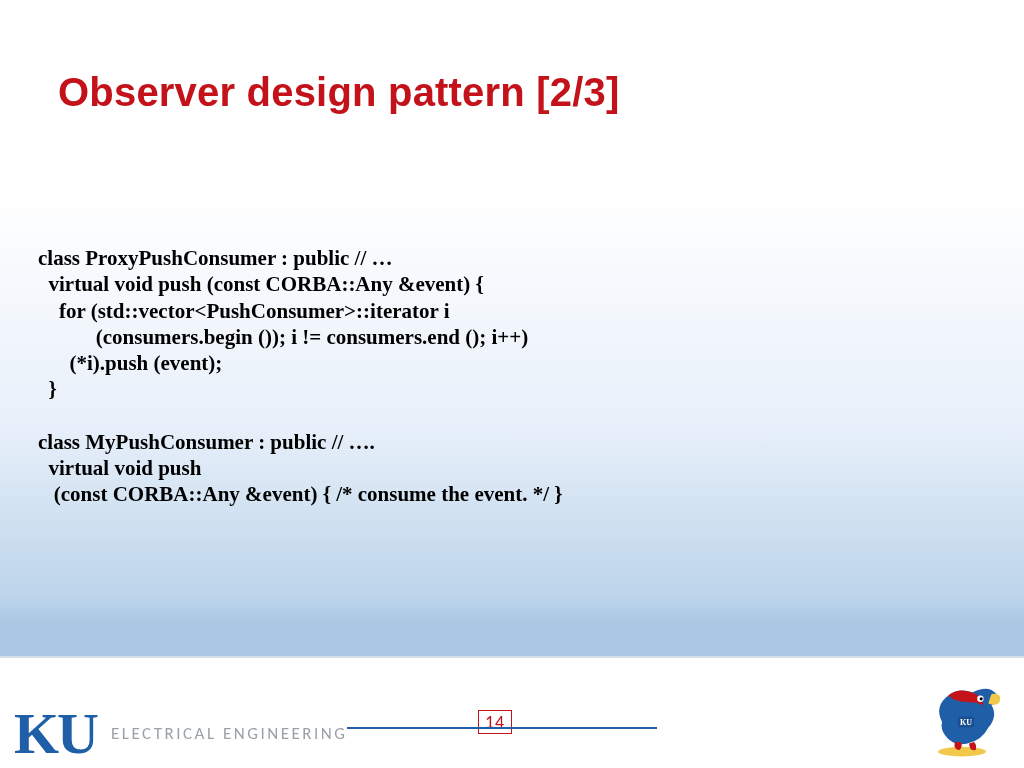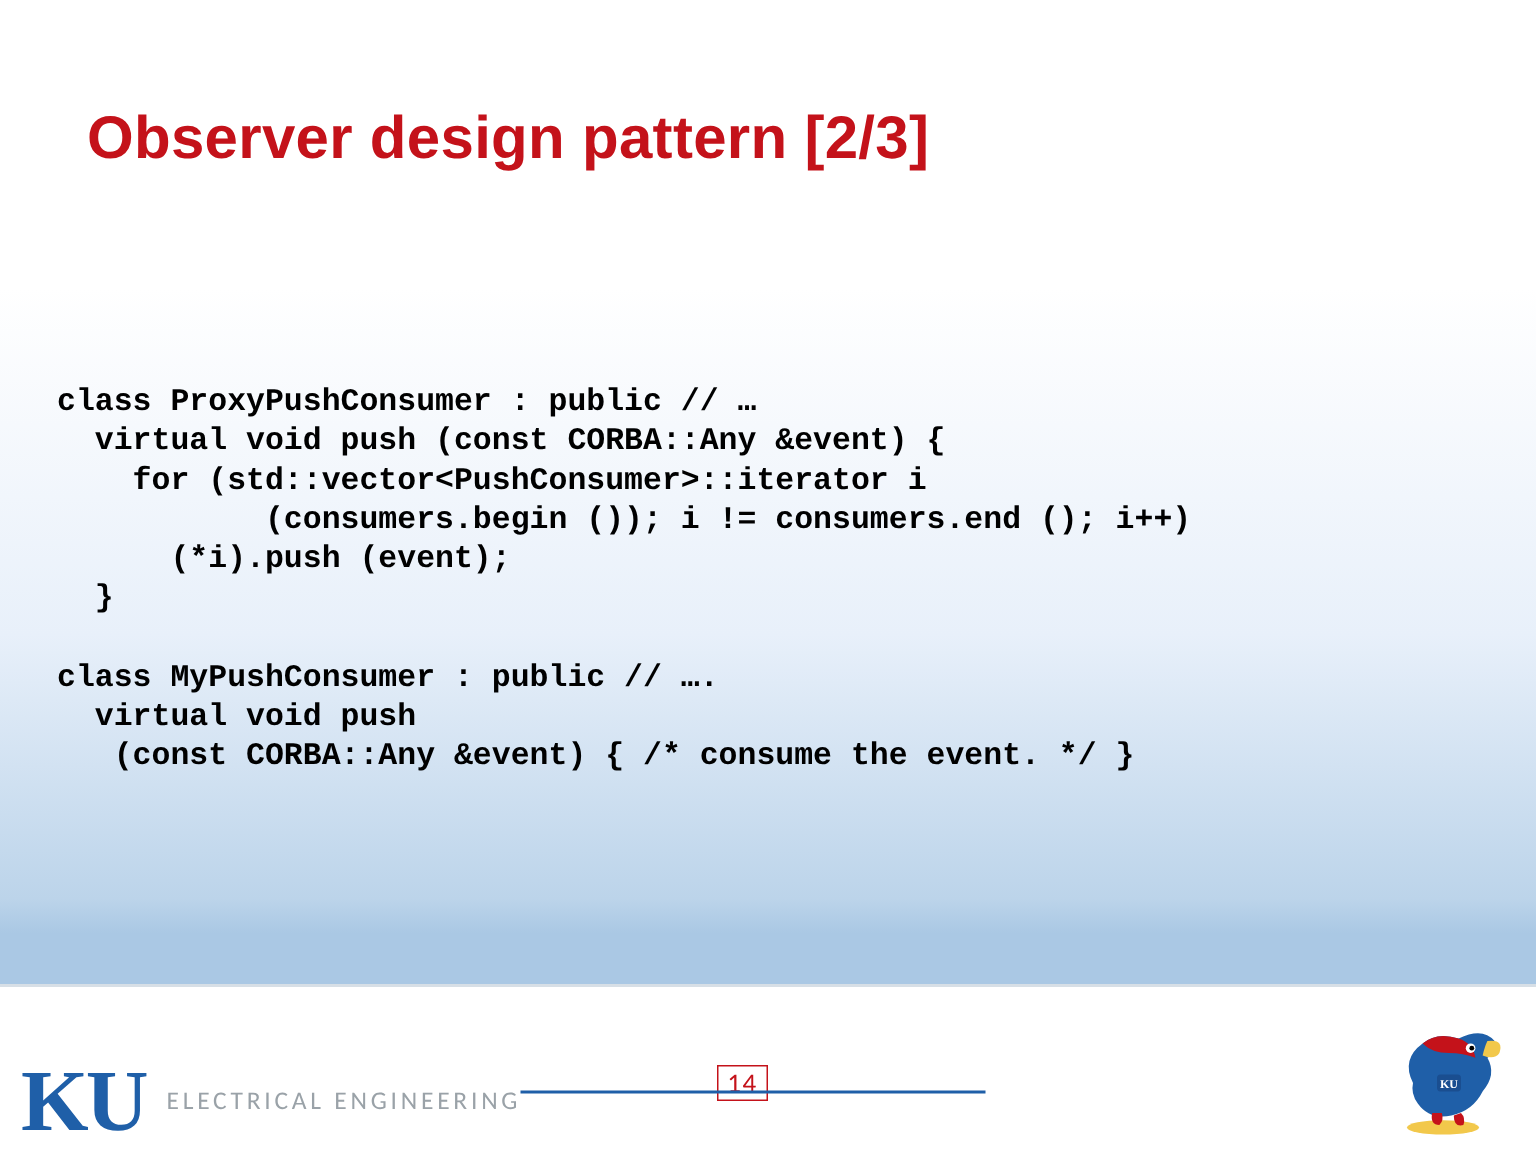--- a/index.html
+++ b/index.html
@@ -23,22 +23,22 @@
     top: 70px;
     font-family: Verdana, Geneva, sans-serif;
     font-size: 40px;
     font-weight: 700;
     color: #c4121a;
     letter-spacing: 0.2px;
   }
   .code {
     position: absolute;
     left: 38px;
-    top: 256px;
-    font-family: Liberation Mono, monospace;
+    top: 245px;
+    font-family: Liberation Serif, serif;
     font-size: 21px;
     font-weight: 700;
     color: #000000;
     white-space: pre;
     line-height: 1.25;
   }
   .pagebox {
     position: absolute;
     left: 478px;
     bottom: 34px;

